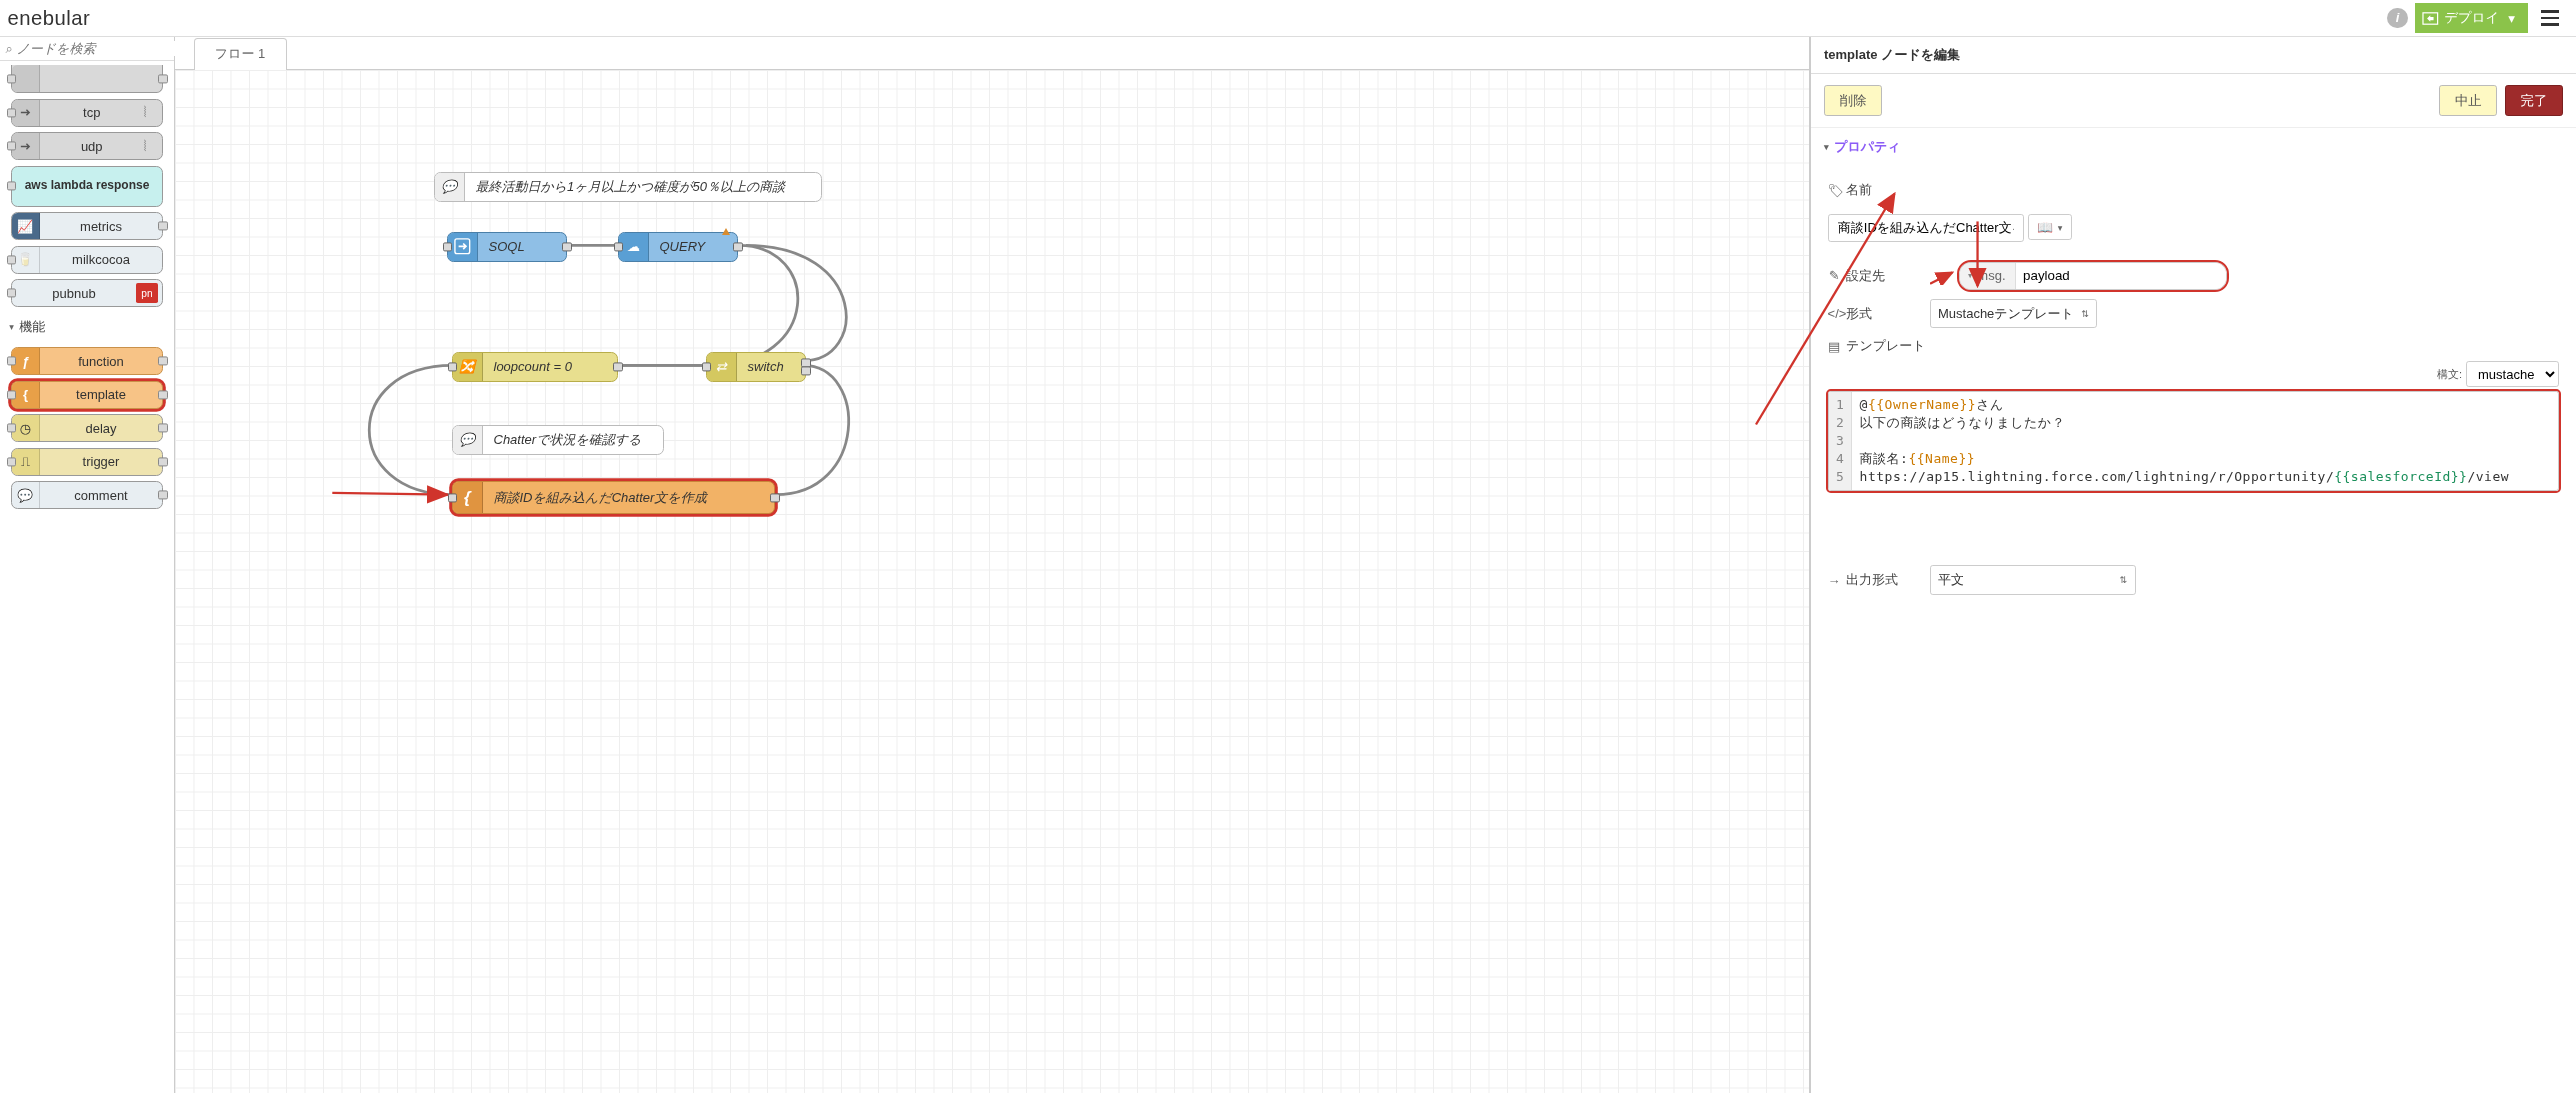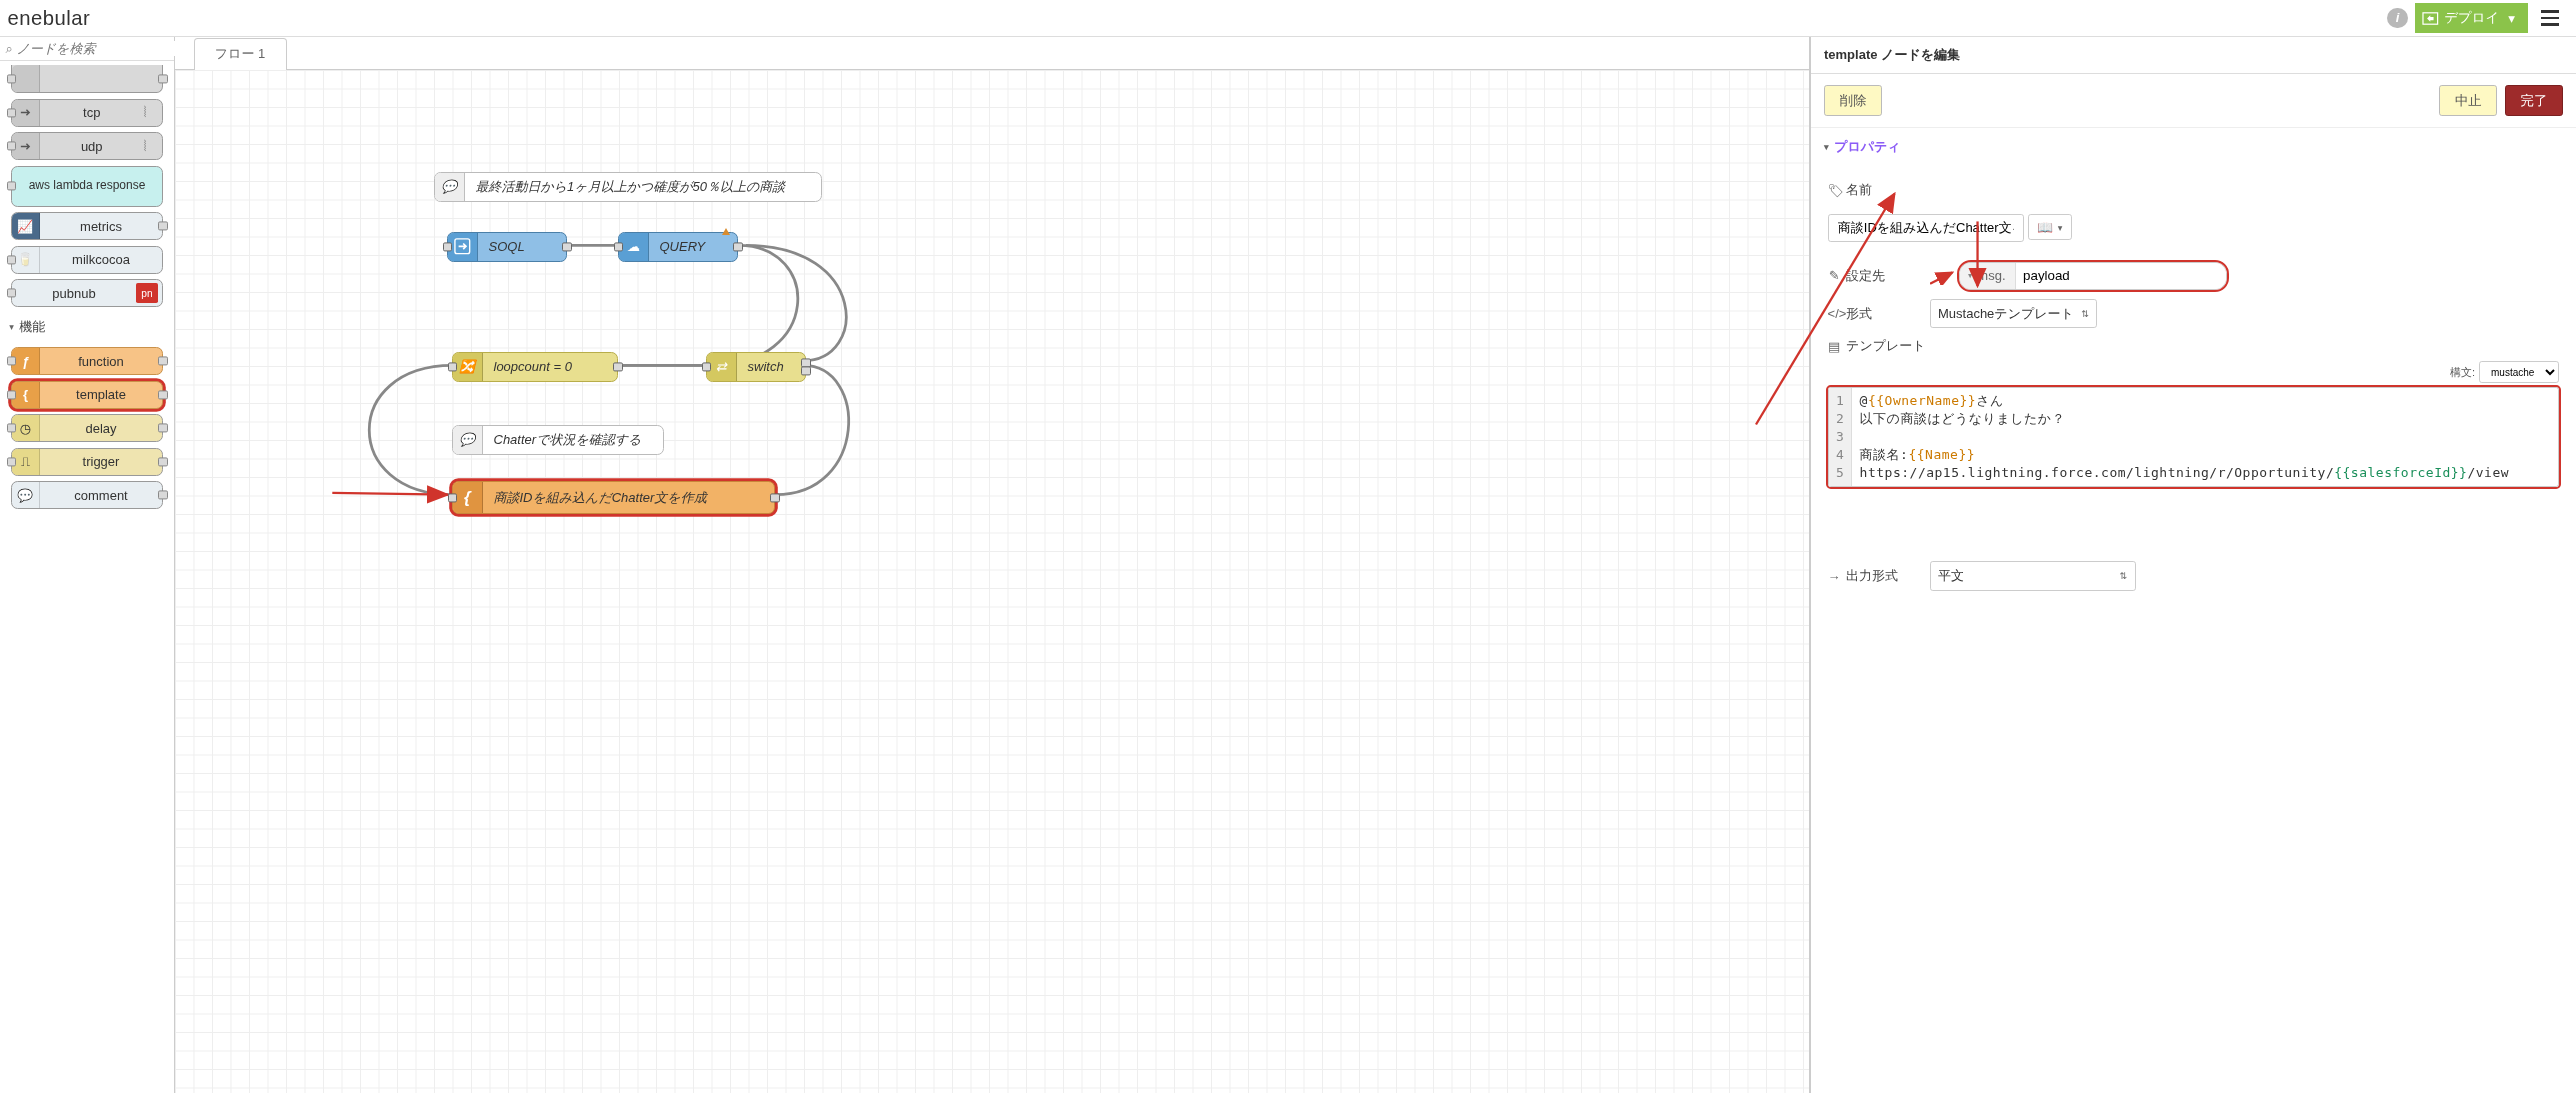--- a/index.html
+++ b/index.html
@@ -83,21 +83,21 @@
 .form-row{ display:flex; align-items:center; margin:9.2px 0;}
 .form-label{ width:102px; display:flex; align-items:center; gap:5.5px; color:#444;}
 .form-label .licon{ width:13px; text-align:center; color:#666;}
 .text-input{ flex:1; border:0.9px solid #ccc; padding:5.5px 9.2px; border-radius:2.8px; font-size:13px;}
 .typed-input{ display:flex; border:0.9px solid #ccc; border-radius:12px; overflow:hidden; width:268px;}
 .typed-input .ti-type{ background:#f2f2f2; padding:5.5px 9.2px; border-right:0.9px solid #ddd; color:#666; display:flex;align-items:center;gap:3.7px;}
 .typed-input .ti-type::before{content:"▸"; font-size:8.3px; transform:rotate(90deg); display:inline-block; color:#888;}
 .typed-input input{ border:none; padding:5.5px 7.4px; flex:1; outline:none;}
 .select{ border:0.9px solid #ccc; padding:4.6px 7.4px; border-radius:2.8px; background:#fff; display:flex; align-items:center; gap:7.4px; cursor:pointer;}
 .select .caret{ font-size:9.2px; color:#666;}
-.tiny-select{ border:0.9px solid #ccc; padding:3.7px 7.4px; font-size:10px; border-radius:2.8px; background:#fff;}
+.tiny-select{ border:0.9px solid #ccc; padding:3.7px 7.4px; font-size:13px; border-radius:2.8px; background:#fff;}
 .syntax-row{display:flex; justify-content:flex-end; align-items:center; gap:3.7px; font-size:11px; color:#555; margin-top:-3.7px;}
 
 .editor{ border:0.9px solid #ccc; border-radius:2.8px; display:flex; font-family: Menlo, Consolas, monospace; font-size:13px; margin-top:3.7px;}
 .gutter{ background:#f0f0f0; color:#888; text-align:right; padding:3.7px 7.4px; border-right:0.9px solid #ddd; user-select:none;}
 .gutter div{line-height:1.4;}
 .code{ padding:3.7px 7.4px; white-space:pre; line-height:1.4; letter-spacing:0.5px; flex:1;}
 .code .mvar{ color:#cc7a00;}
 .code .mvar2{ color:#1a8f5a;}
 .red-box{ outline:2.8px solid #d0342c; outline-offset:-0.9px;}
 .book-btn{ border:0.9px solid #ccc; padding:4.6px 9.2px; border-radius:2.8px; display:inline-flex;align-items:center;gap:3.7px; margin-top:5.5px; color:#666; cursor:pointer;}
@@ -155,21 +155,21 @@
             <div class="picon">
               <svg width="13" height="13" viewBox="0 0 14 14">
                 <path d="M2 7 H10 M8 4 L11 7 L8 10" stroke="#555" stroke-width="1.5" fill="none"></path>
               </svg>
             </div>
           <div class="plabel">udp</div>
           <div style="width:18.5px;color:#888;font-size:14.8px;">⦚</div>
         </div>
         <div class="pnode c-teal" style="height:41px;">
           <div class="port l"></div>
-          <div class="plabel" style="line-height:1.1;font-size:12px;">aws lambda response</div>
+          <div class="plabel" style="line-height:1.1;font-size:12px;font-weight:bold;">aws lambda response</div>
         </div>
         <div class="pnode c-light">
           <div class="picon" style="background:#4a6a8a;color:#fff;">📈</div>
           <div class="plabel">metrics</div>
           <div class="port r"></div>
         </div>
         <div class="pnode c-light">
           <div class="port l"></div>
             <div class="picon">🥛</div>
           <div class="plabel">milkcocoa</div>

